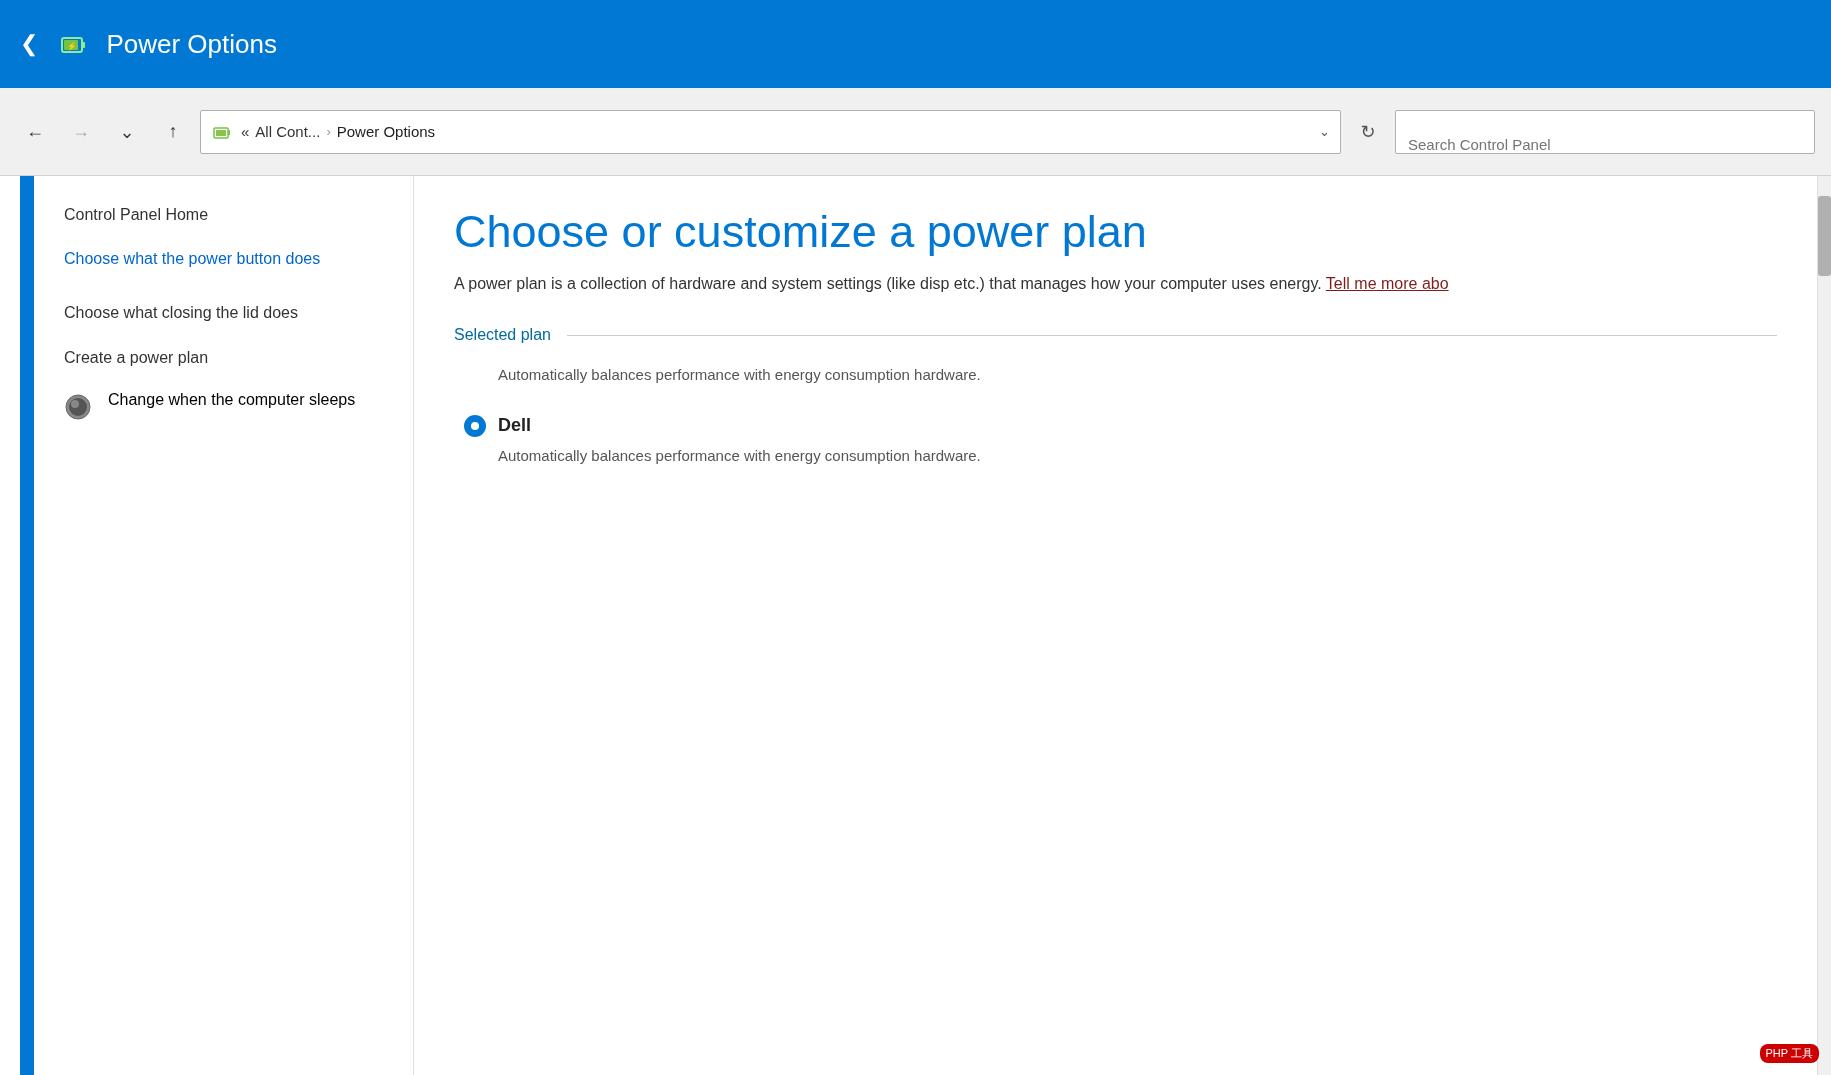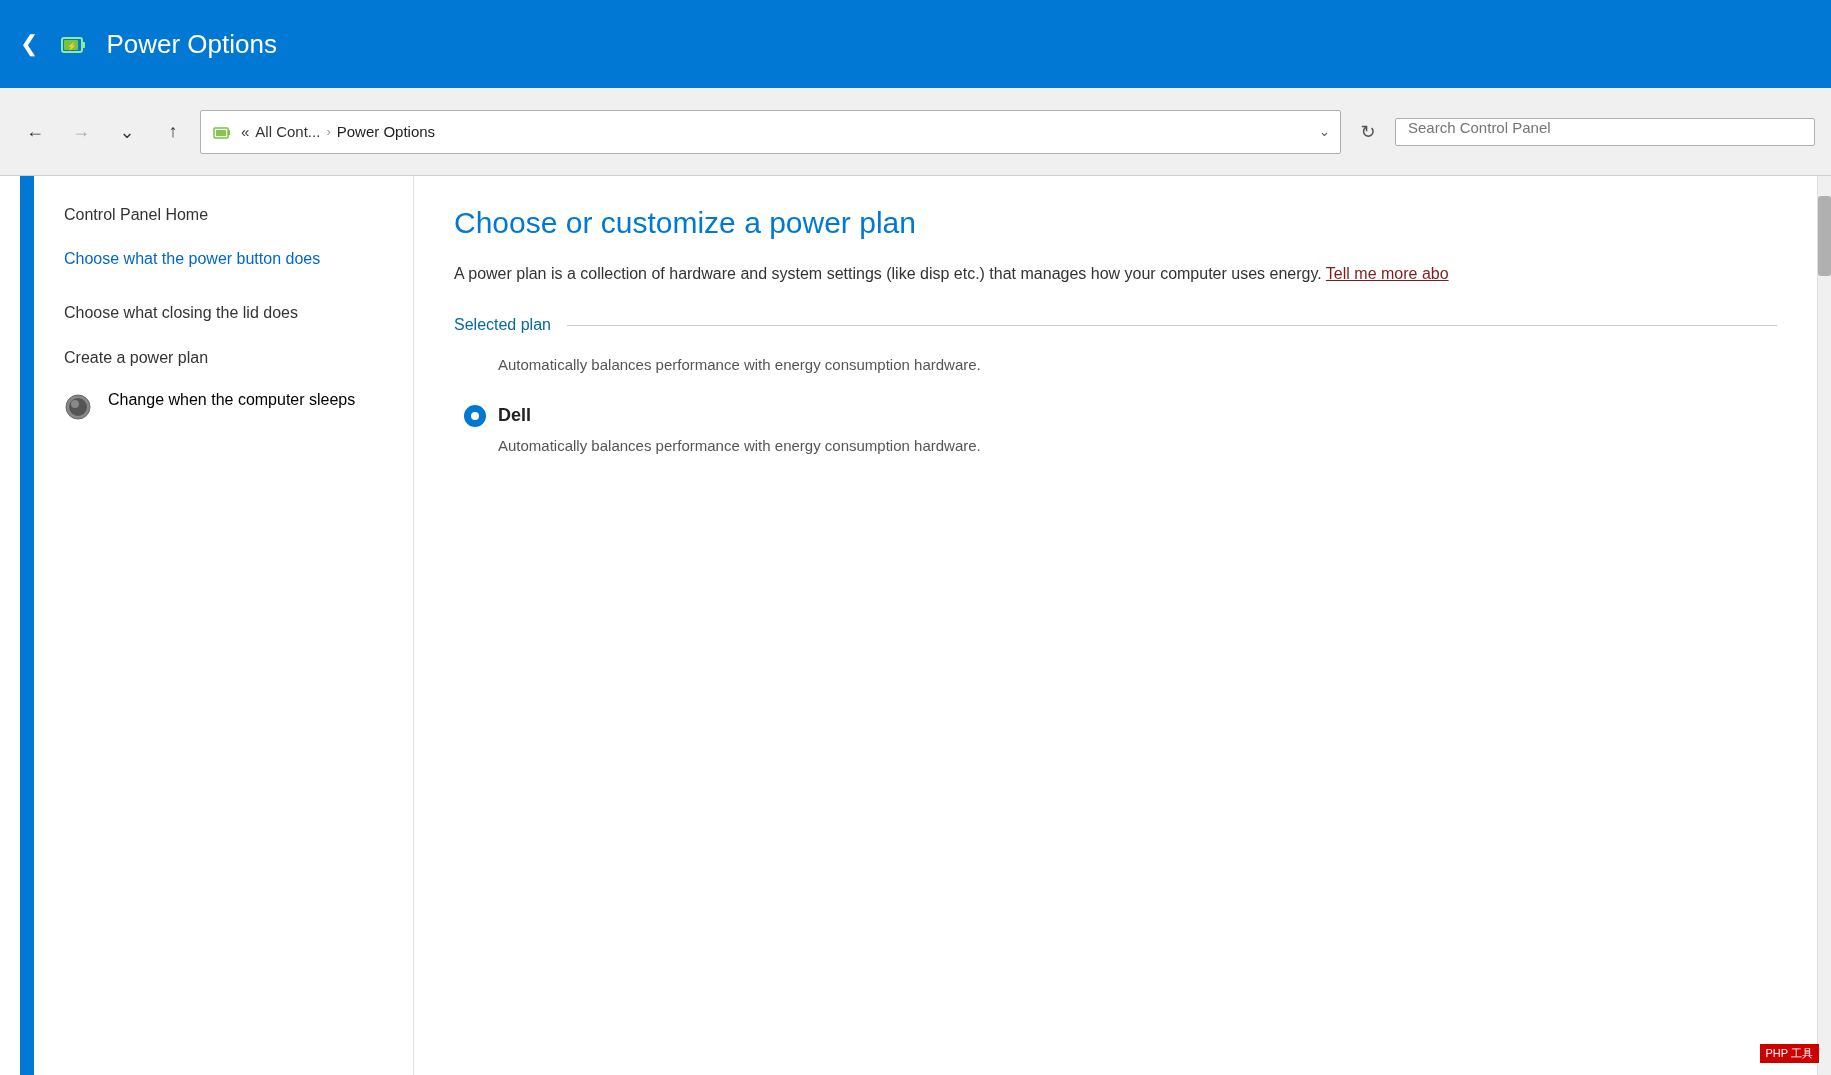--- a/index.html
+++ b/index.html
@@ -136,25 +136,25 @@
       display: flex;
       align-items: center;
       justify-content: center;
       font-size: 18px;
       color: #555;
       border-radius: 4px;
     }
 
     .search-bar {
       width: 420px;
-      height: 28px;
+      height: 44px;
       border: 1px solid #b0b0b0;
       background: white;
       display: flex;
-      align-items: flex-start;
+      align-items: flex-end;
       padding: 0 12px;
       border-radius: 2px;
     }
 
     .search-bar input {
       border: none;
       outline: none;
       font-size: 15px;
       color: #999;
       width: 100%;
@@ -217,24 +217,24 @@
 
     
     .content-area {
       flex: 1;
       padding: 30px 40px;
       overflow-y: auto;
       background: #fff;
     }
 
     .content-title {
-      font-size: 30px;
+      font-size: 45px;
       color: #0078d4;
       font-weight: 300;
-      margin-bottom: 22px;
+      margin-bottom: 14px;
     }
 
     .content-description {
       font-size: 16px;
       color: #333;
       line-height: 1.5;
       margin-bottom: 30px;
     }
 
     .content-description .link {
@@ -343,21 +343,21 @@
 
     
     .taskbar-badge {
       position: fixed;
       bottom: 12px;
       right: 12px;
       background: #cc0000;
       color: white;
       font-size: 11px;
       padding: 2px 6px;
-      border-radius: 0;
+      border-radius: 8px;
     }
   </style>
 </head>
 <body>
 
 <div class="window">
 
   <div class="title-bar">
     <span class="back-arrow-title">❮</span>
     <div class="title-bar-icon">

